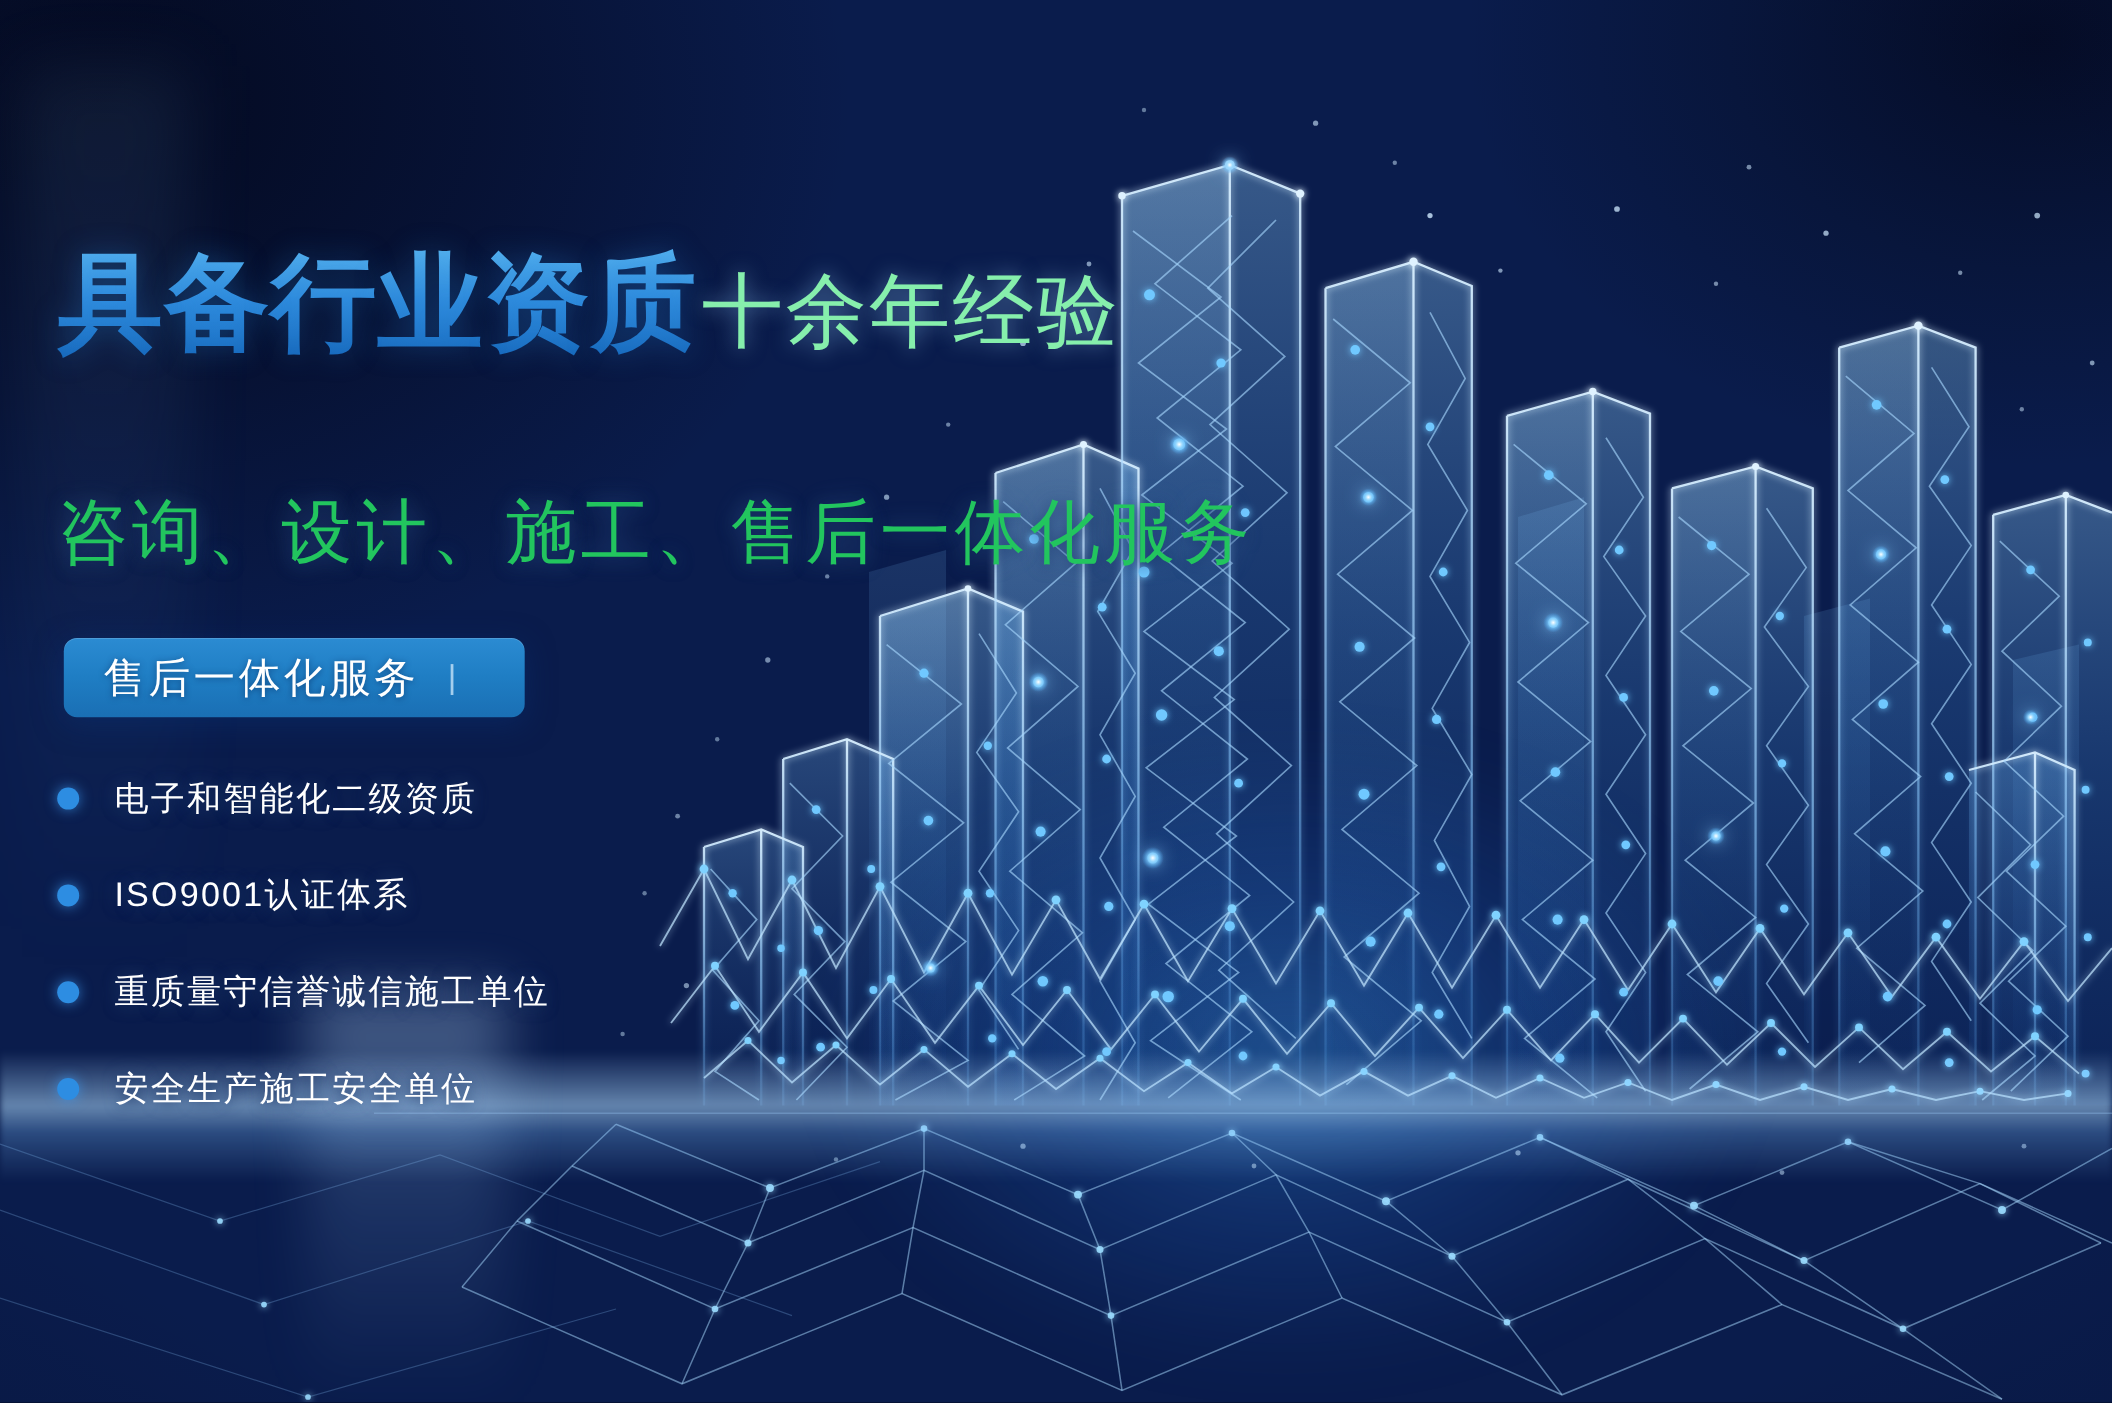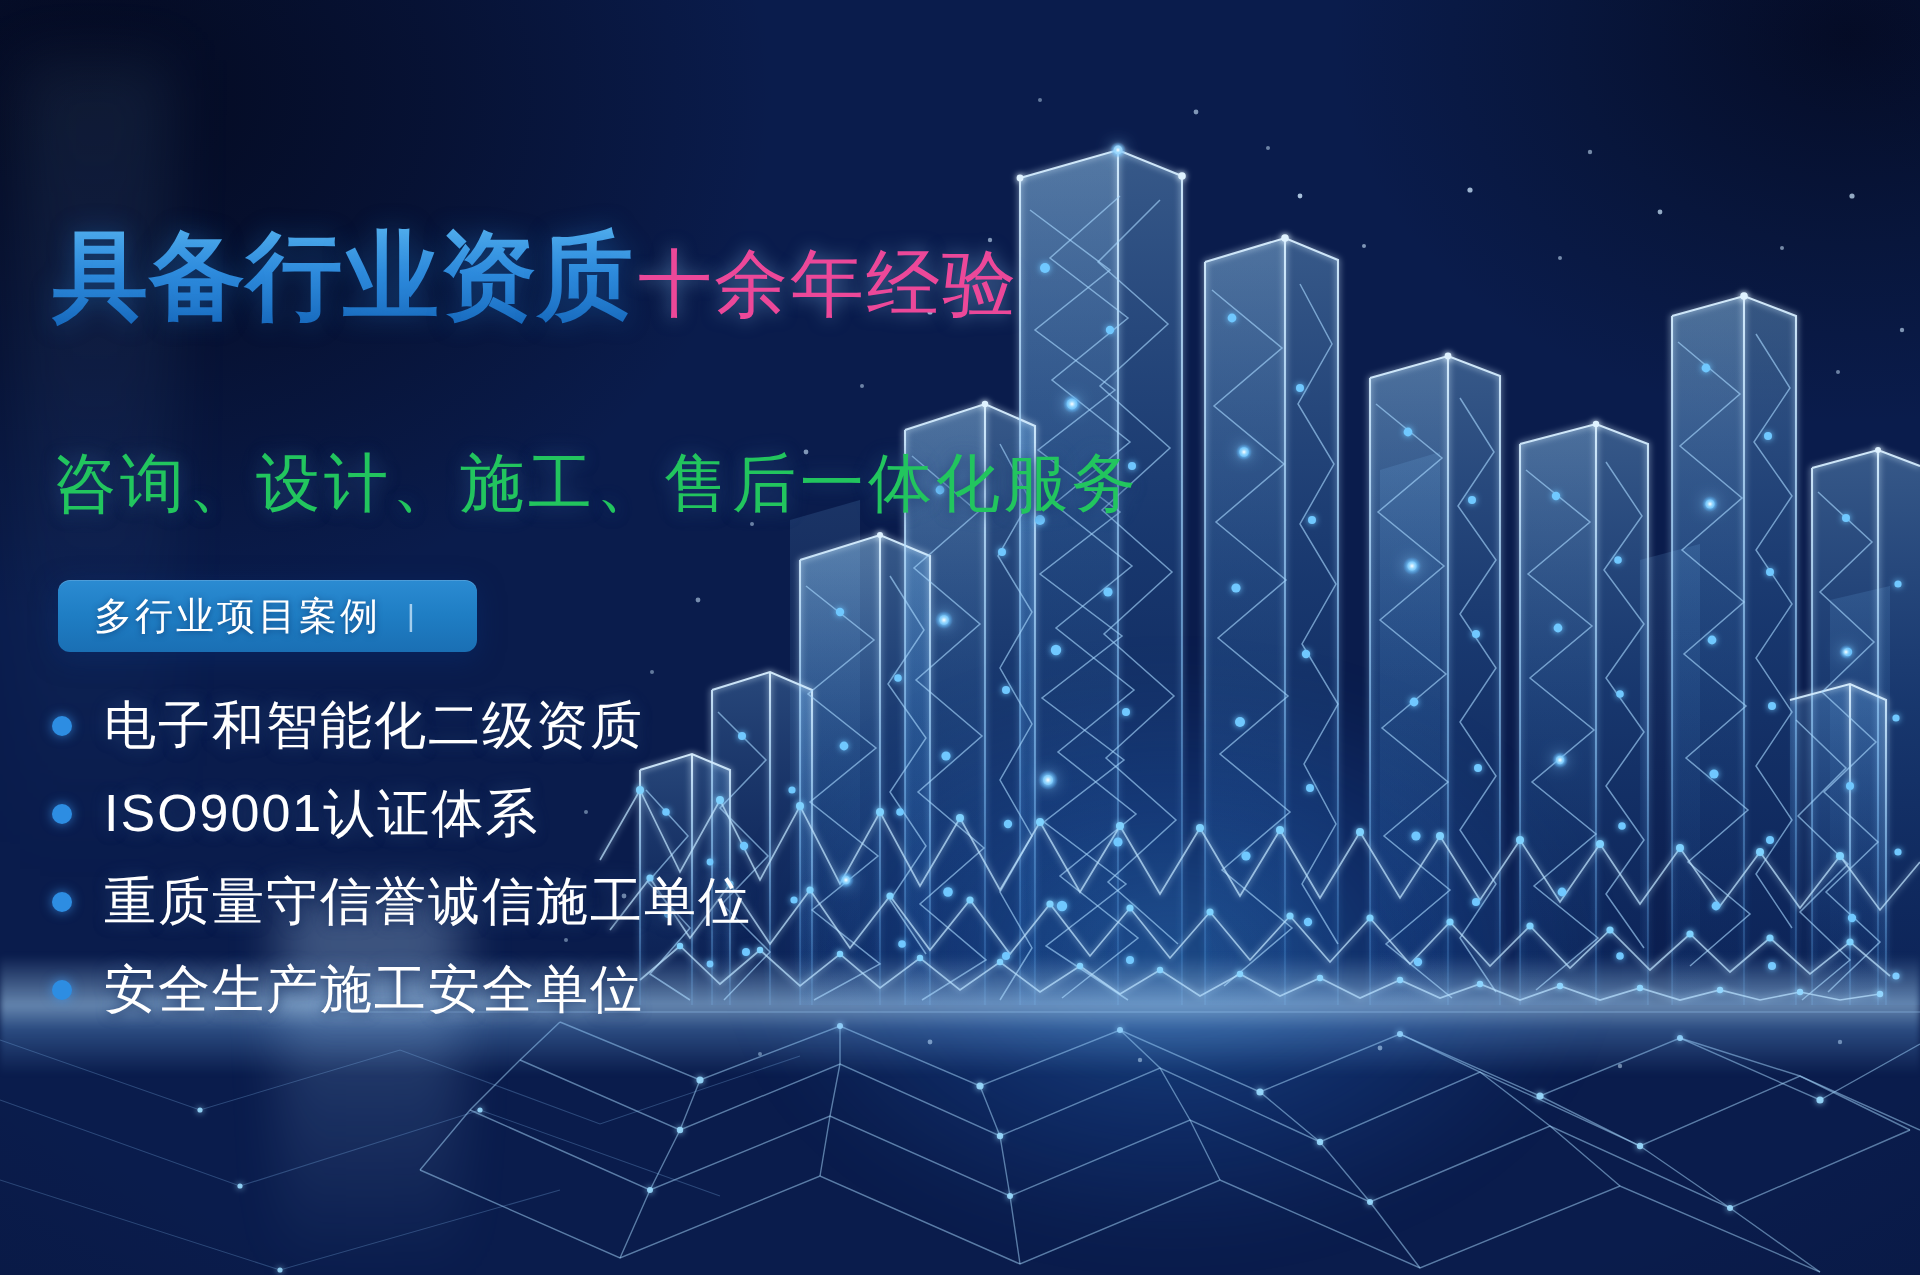--- a/index.html
+++ b/index.html
@@ -69,21 +69,21 @@
   }
   .headline .hl-a{
     color:#2b86d8;
     background:linear-gradient(180deg,#58b4ef 0%,#2f8ada 48%,#1565b8 100%);
     -webkit-background-clip:text;background-clip:text;
     -webkit-text-fill-color:transparent;
     text-shadow:0 0 26px rgba(40,140,230,.35);
     font-weight:700;
   }
   .headline .hl-b{
-    color:#ec4899;
+    color:#86efac;
     font-size:74px;font-weight:500;
     letter-spacing:2px;
     margin-left:4px;
     text-shadow:0 0 18px rgba(150,205,255,.55);
   }
 
   .subtitle{
     position:absolute;left:52px;top:440px;
     color:#22c55e;
     font-size:64px;font-weight:400;letter-spacing:4px;
@@ -113,21 +113,21 @@
     display:flex;align-items:center;
     height:68px;margin-bottom:20px;
   }
   .bullet-dot{
     width:20px;height:20px;border-radius:50%;
     background:#2d8de2;
     box-shadow:0 0 12px rgba(60,150,235,.75);
     flex:0 0 auto;margin-right:32px;
   }
   .bullet-label{
-    color:#ffffff;font-size:52px;letter-spacing:2px;font-weight:400;
+    color:#ffffff;font-size:31px;letter-spacing:2px;font-weight:400;
     white-space:nowrap;
     text-shadow:0 2px 12px rgba(8,30,80,.8), 0 0 18px rgba(150,205,255,.25);
   }
 </style>
 </head>
 <body>
 
 <div class="stage">
 
   <div class="bg-base"></div>
@@ -519,21 +519,21 @@
 
   <div class="content">
 
     <div class="headline">
       <span class="hl-a">具备行业资质</span><span class="hl-b">十余年经验</span>
     </div>
 
     <div class="subtitle">咨询、设计、施工、售后一体化服务</div>
 
     <div class="badge">
-      <span class="badge-text">多行业项目案例</span>
+      <span class="badge-text">售后一体化服务</span>
       <span class="badge-sep">|</span>
     </div>
 
     <div class="bullets">
       <div class="bullet-row">
         <span class="bullet-dot"></span>
         <span class="bullet-label">电子和智能化二级资质</span>
       </div>
       <div class="bullet-row">
         <span class="bullet-dot"></span>

